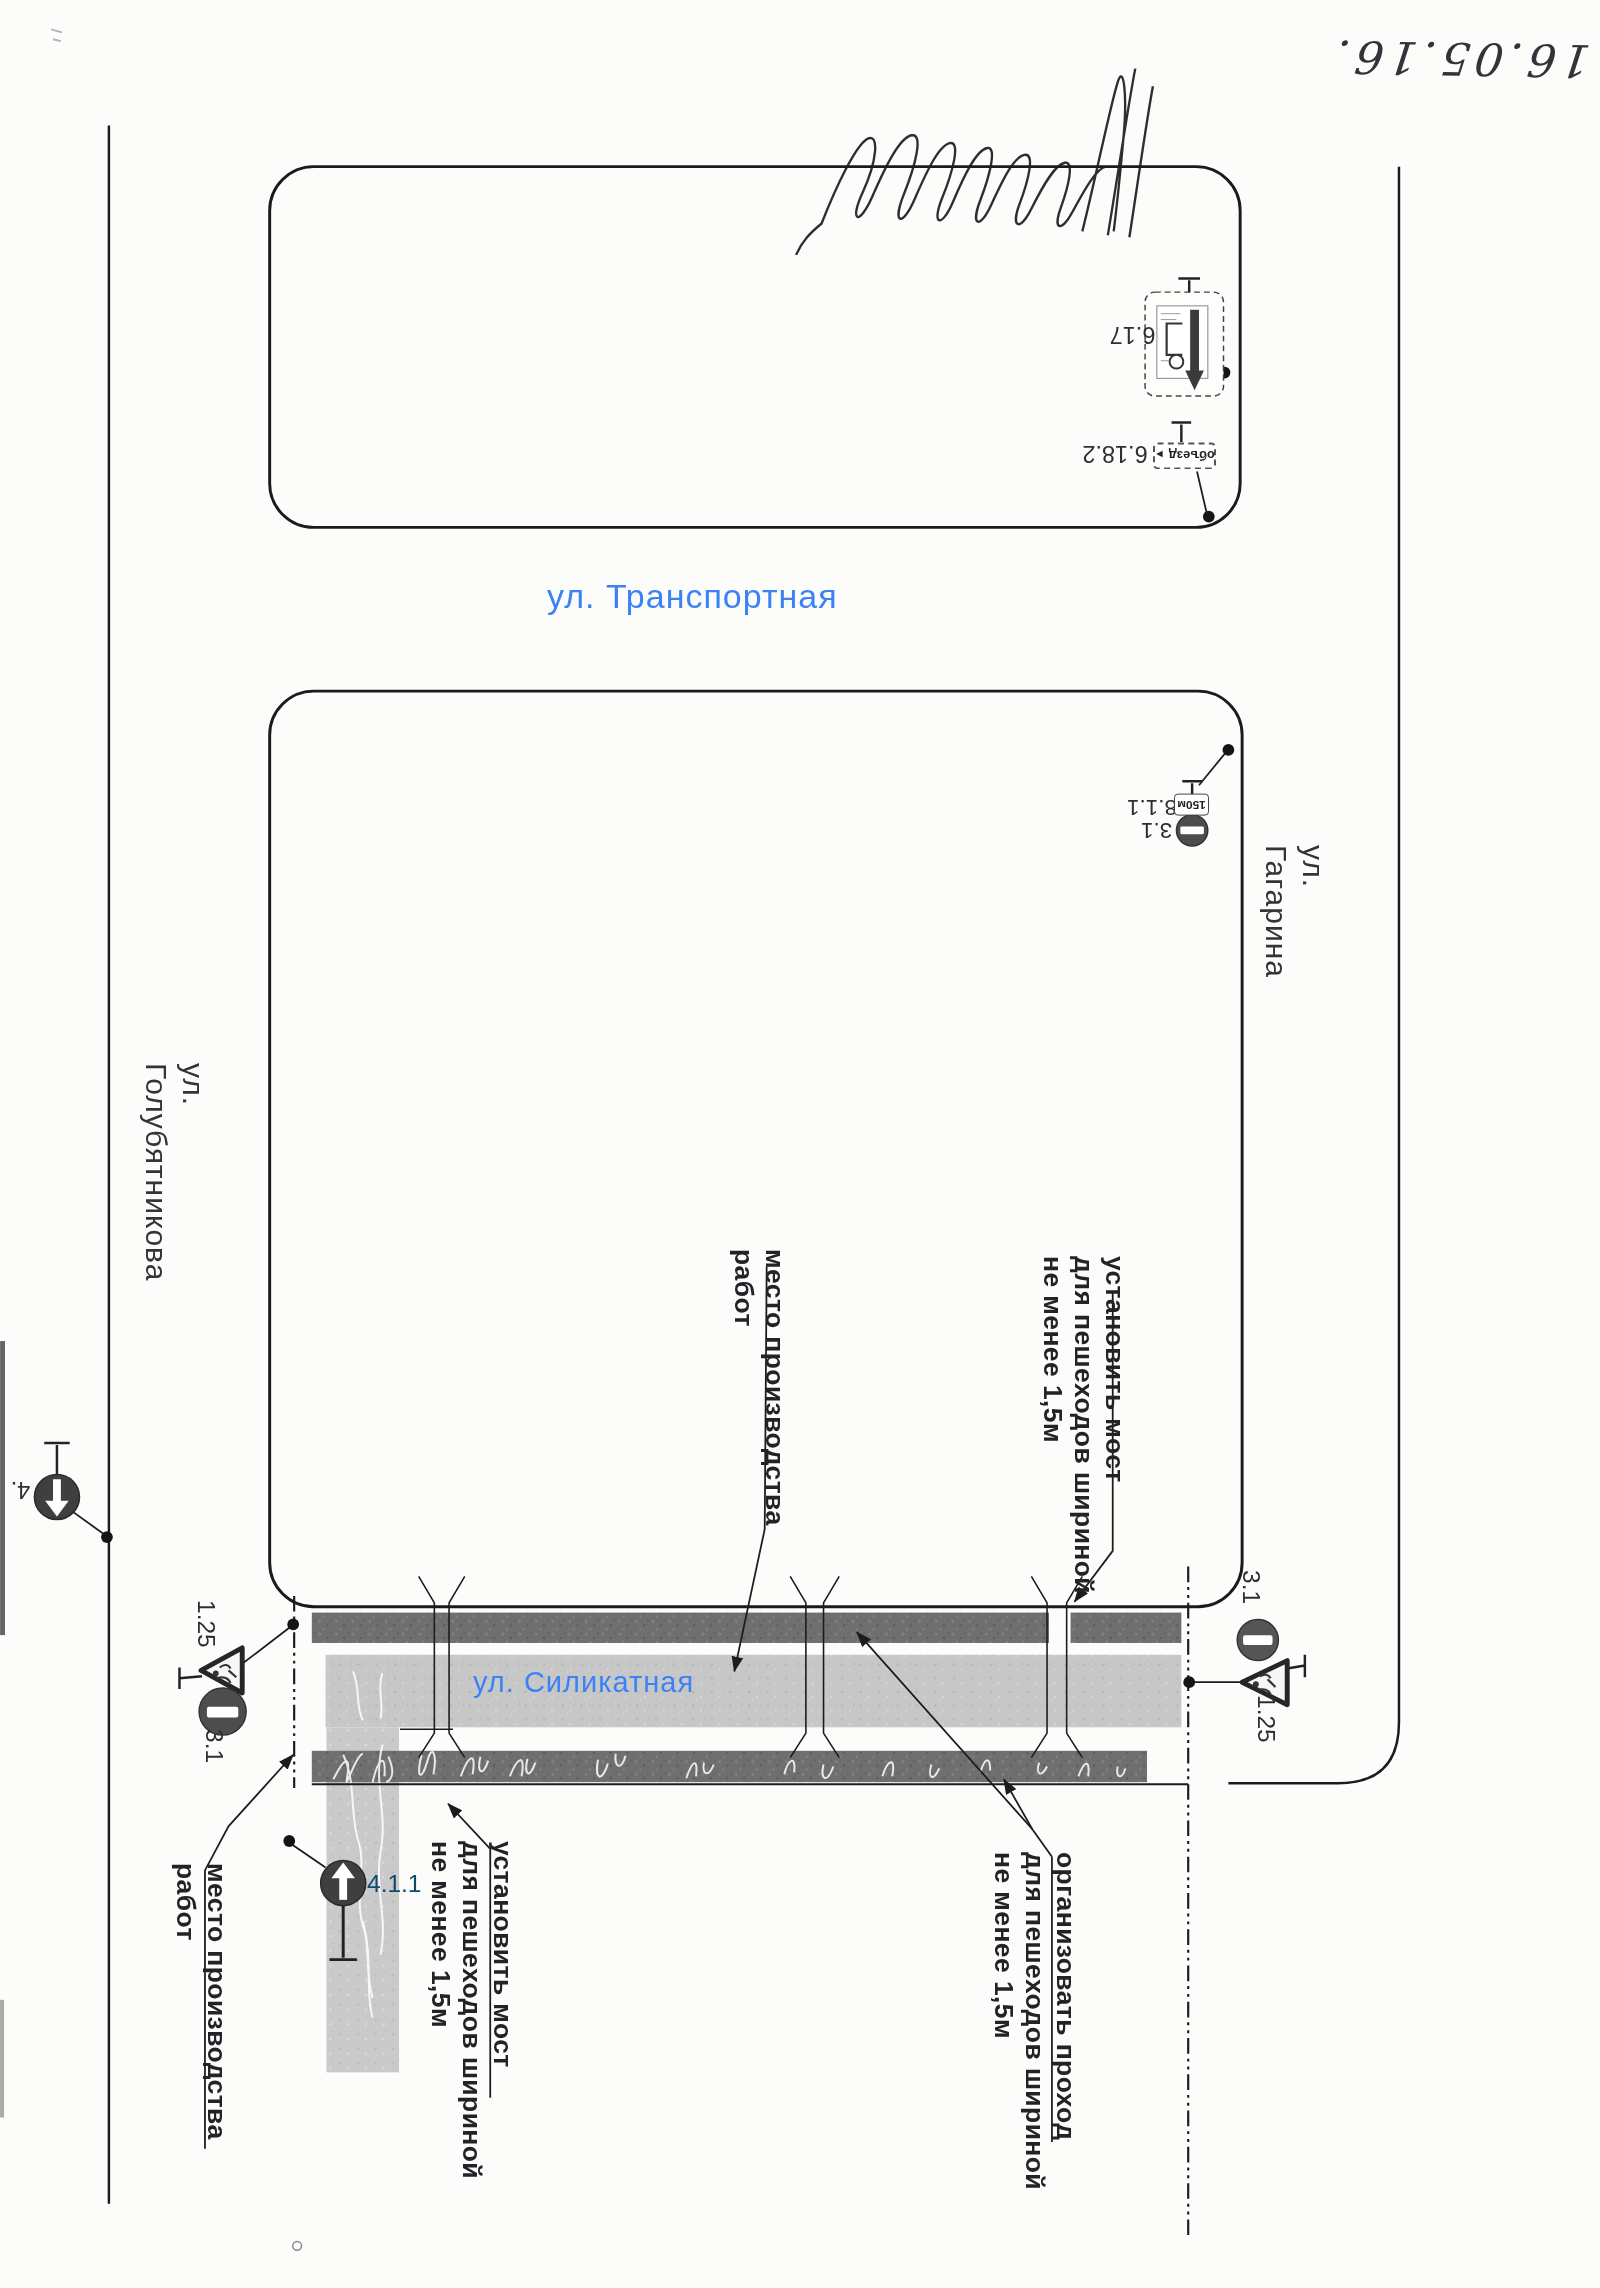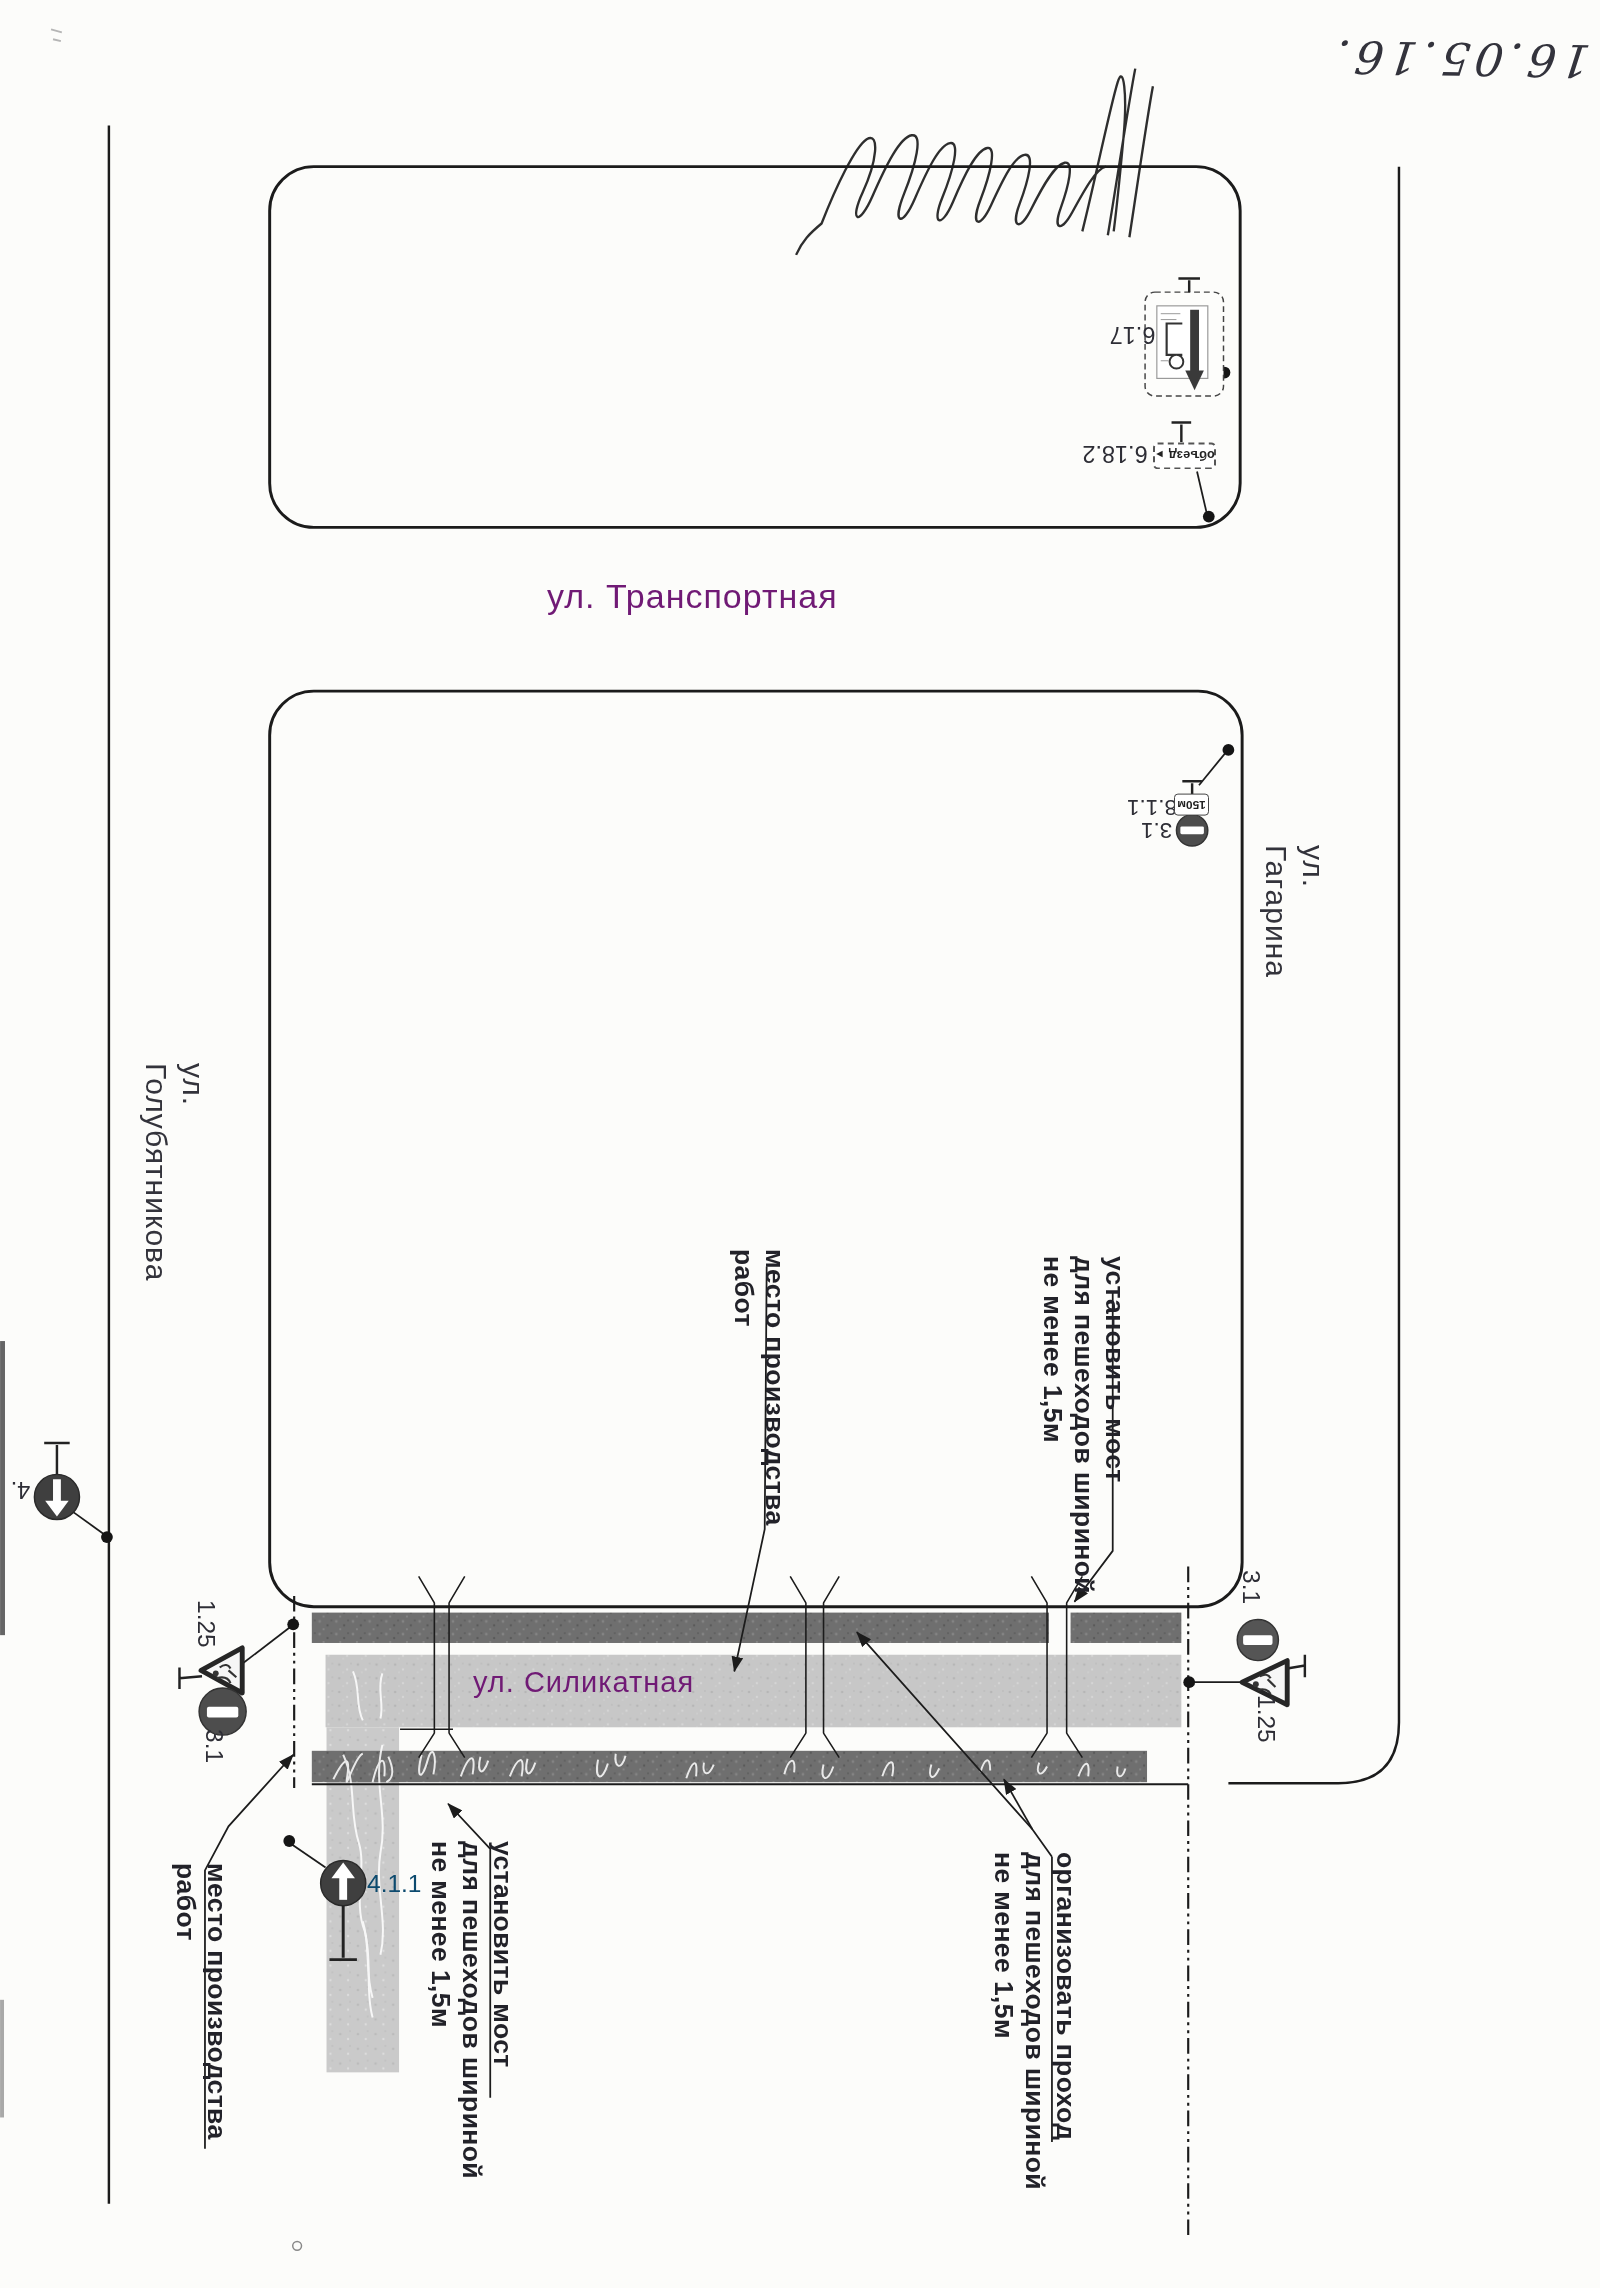--- a/index.html
+++ b/index.html
@@ -1,20 +1,20 @@
 <!DOCTYPE html>
 <html><head>
 <meta charset="utf-8">
 <style>
   html,body{margin:0;padding:0;background:#e8e8e6;}
   .page{position:relative;width:1601px;height:2289px;background:#fcfcfa;overflow:hidden;
         font-family:"Liberation Sans", sans-serif;color:#2b2b33;}
   .abs{position:absolute;}
   .vtext{position:absolute;writing-mode:vertical-rl;text-orientation:mixed;white-space:pre-line;}
-  .street{font-size:34px;letter-spacing:1px;color:#701a75;}
+  .street{font-size:34px;letter-spacing:1px;color:#3b82f6;}
   .street-v{font-size:30px;letter-spacing:1px;color:#33333b;line-height:37px;}
   .ann{font-weight:bold;font-size:26.5px;line-height:31px;letter-spacing:0.4px;color:#222229;}
   .slabel{font-size:23.5px;color:#2e2e36;}
   .slabel-v{position:absolute;writing-mode:vertical-rl;font-size:24.5px;color:#2e2e36;}
   .r180{transform:rotate(180deg);}
   .plate{position:absolute;background:#fff;border:2px dashed #555;border-radius:4.9px;
          display:flex;align-items:center;justify-content:center;gap:3.9px;
          font-size:12.7px;font-weight:bold;color:#222;box-sizing:border-box;}
   .plate.solid{border:1.6px solid #444;border-radius:3.9px;}
   .date-note{font-family:"DejaVu Serif", serif;font-style:italic;font-size:45px;

